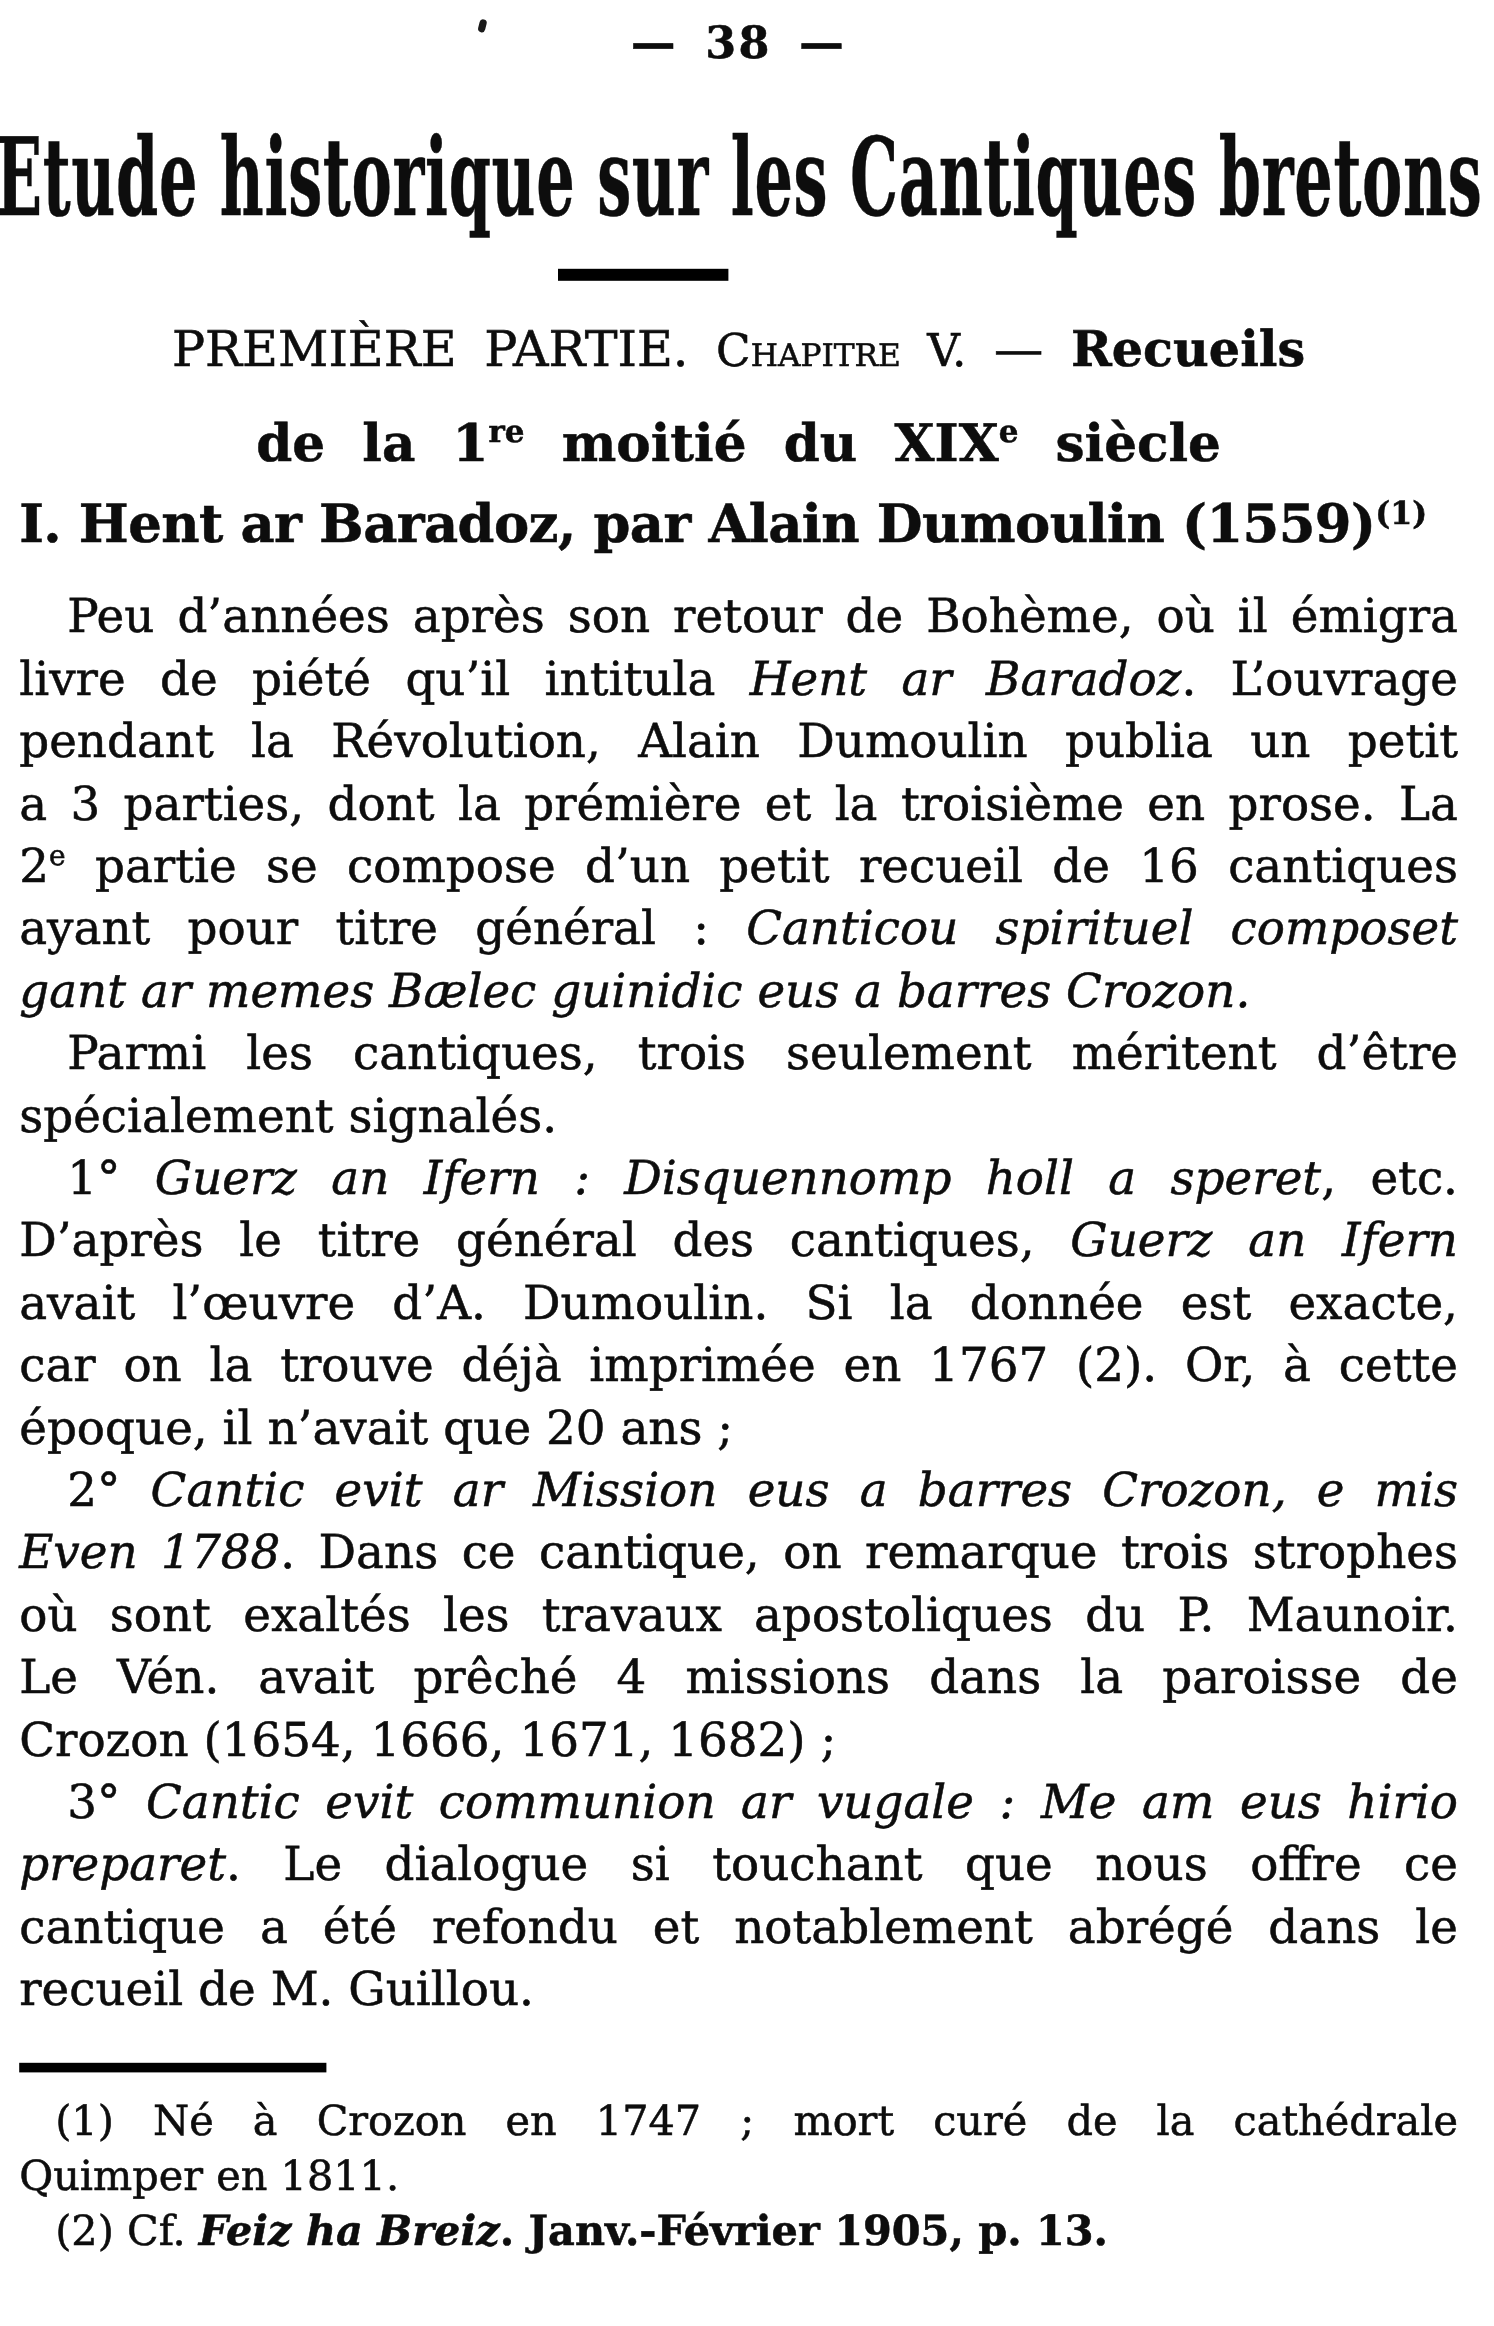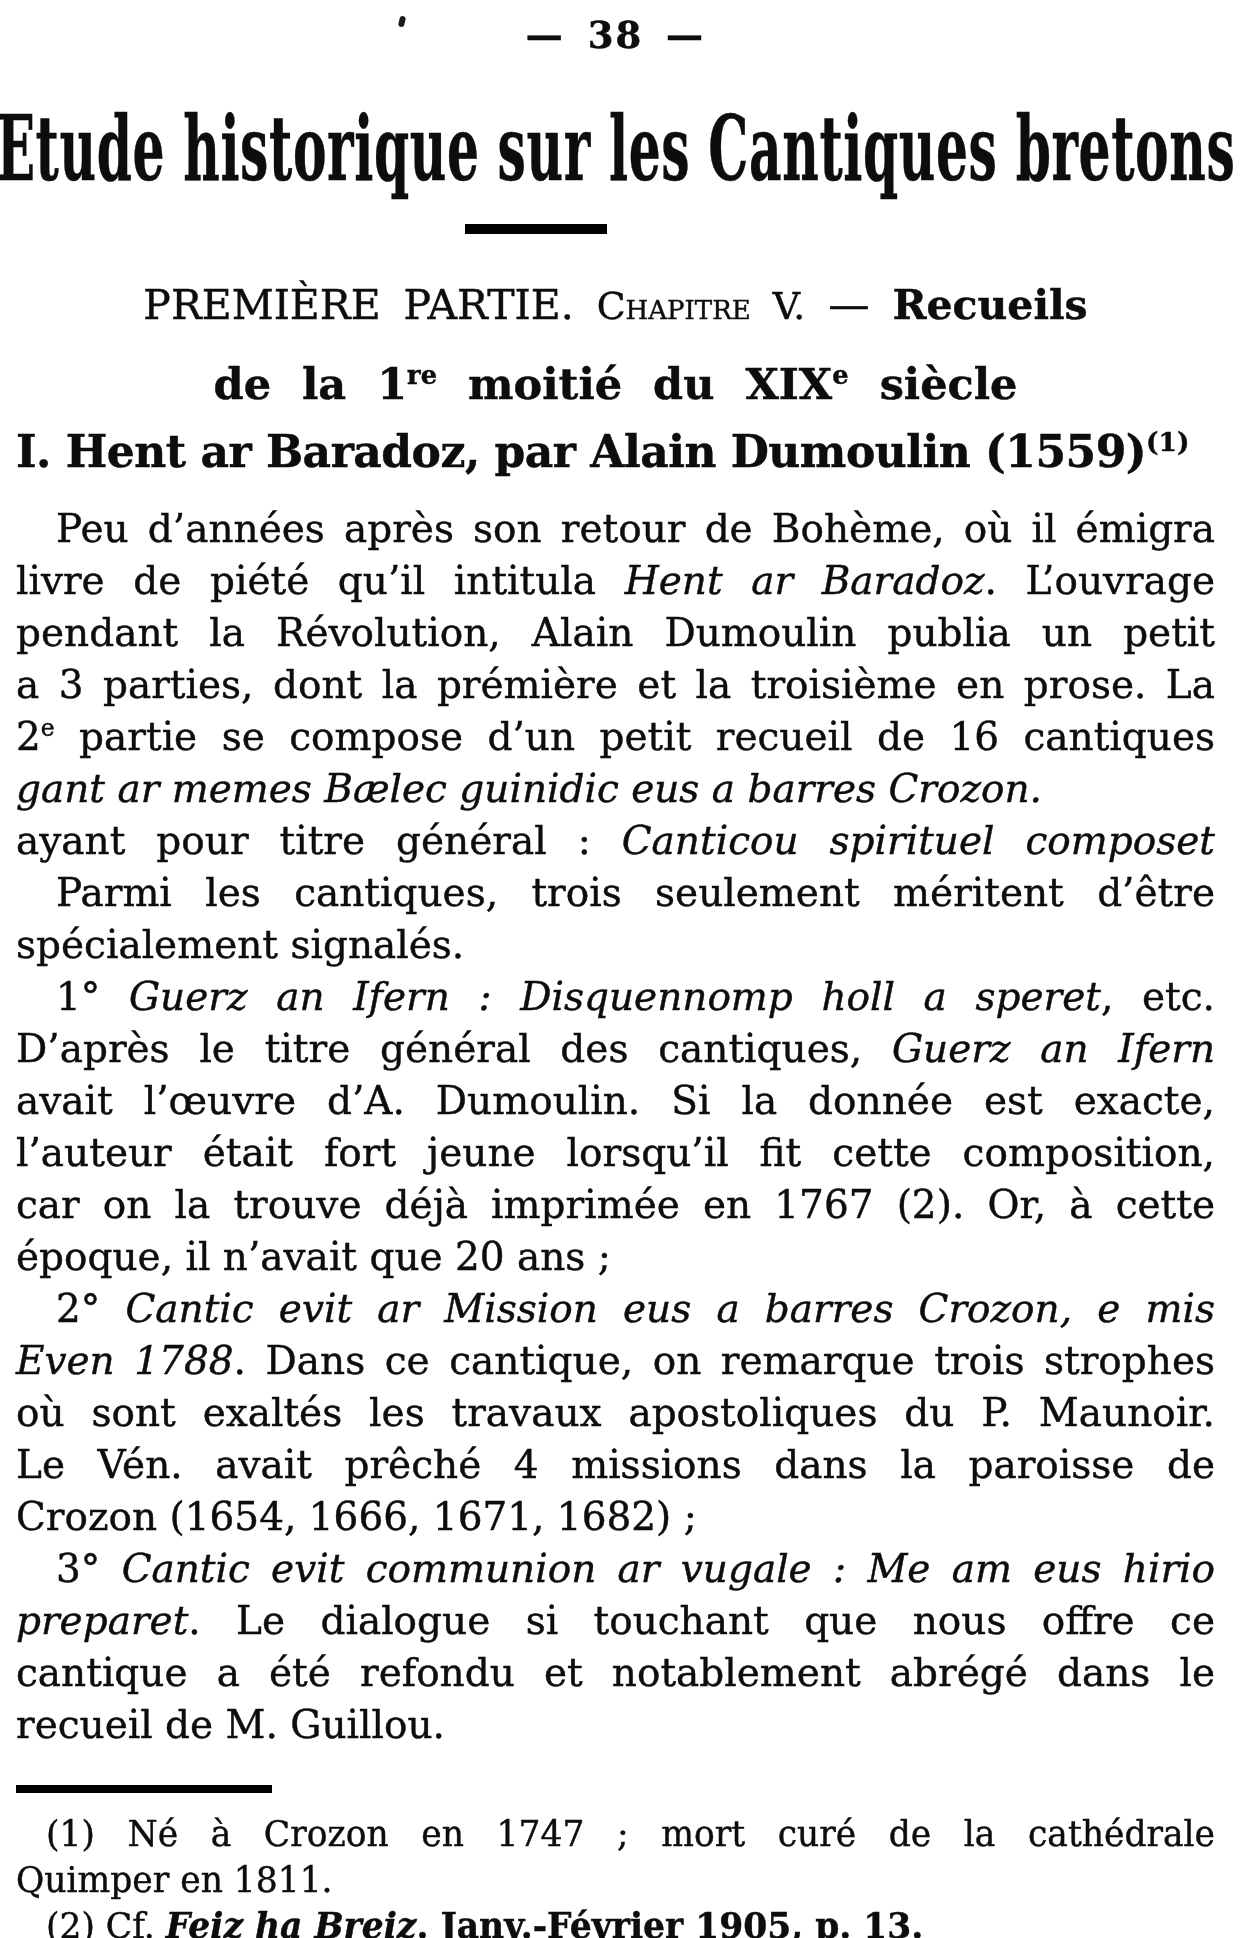--- a/index.html
+++ b/index.html
@@ -29,21 +29,21 @@
   .doc-title {
     position: relative; left: 50%;
     display: inline-block; white-space: nowrap;
     font-size: 90px; line-height: 100px; font-weight: bold;
     transform: scaleX(0.56) translateX(-50%);
     transform-origin: left center;
     letter-spacing: 1px;
   }
   .title-rule { margin-top: 26px; margin-left: 449px; width: 142px; height: 10px; background: #000; }
   .section {
-    margin-top: 48px; text-align: center;
+    margin-top: 34px; text-align: center;
     font-size: 41px; line-height: 46px; word-spacing: 10px;
   }
   .subtitle {
     margin-top: 32px; text-align: center;
     font-size: 43px; line-height: 46px; word-spacing: 16px;
   }
   .entry {
     margin-top: 20px;
     font-size: 44px; line-height: 50px; white-space: nowrap;
     letter-spacing: -0.5px;
@@ -80,32 +80,31 @@
 
   <div class="entry"><span class="bd">I. Hent ar Baradoz, par Alain Dumoulin (1559)</span><span class="sup bd">(1)</span></div>
 
   <div class="bodytext">
     <div class="para">
         <div class="line j ind"><span>Peu d’années après son retour de Bohème, où il émigra</span></div>
         <div class="line j"><span>livre de piété qu’il intitula </span><span class="it">Hent ar Baradoz</span><span>. L’ouvrage</span></div>
         <div class="line j"><span>pendant la Révolution, Alain Dumoulin publia un petit</span></div>
         <div class="line j"><span>a 3 parties, dont la prémière et la troisième en prose. La</span></div>
         <div class="line j"><span>2</span><span class="sup">e</span><span> partie se compose d’un petit recueil de 16 cantiques</span></div>
+        <div class="line j"><span>ayant pour titre général : </span><span class="it">Canticou spirituel composet</span></div>
         <div class="line"><span class="it">gant ar memes Bælec guinidic eus a barres Crozon.</span></div>
-        <div class="line j"><span>ayant pour titre général : </span><span class="it">Canticou spirituel composet</span></div>
       </div>
     <div class="para">
         <div class="line j ind"><span>Parmi les cantiques, trois seulement méritent d’être</span></div>
         <div class="line"><span>spécialement signalés.</span></div>
       </div>
     <div class="para">
         <div class="line j ind"><span>1° </span><span class="it">Guerz an Ifern : Disquennomp holl a speret</span><span>, etc.</span></div>
         <div class="line j"><span>D’après le titre général des cantiques, </span><span class="it">Guerz an Ifern</span></div>
         <div class="line j"><span>avait l’œuvre d’A. Dumoulin. Si la donnée est exacte,</span></div>
-        <div class="line j"><span>l’auteur était fort jeune lorsqu’il fit cette composition,</span></div>
         <div class="line j"><span>car on la trouve déjà imprimée en 1767 (2). Or, à cette</span></div>
         <div class="line"><span>époque, il n’avait que 20 ans ;</span></div>
       </div>
     <div class="para">
         <div class="line j ind"><span>2° </span><span class="it">Cantic evit ar Mission eus a barres Crozon, e mis</span></div>
         <div class="line j"><span class="it">Even 1788</span><span>. Dans ce cantique, on remarque trois strophes</span></div>
         <div class="line j"><span>où sont exaltés les travaux apostoliques du P. Maunoir.</span></div>
         <div class="line j"><span>Le Vén. avait prêché 4 missions dans la paroisse de</span></div>
         <div class="line"><span>Crozon (1654, 1666, 1671, 1682) ;</span></div>
       </div>

